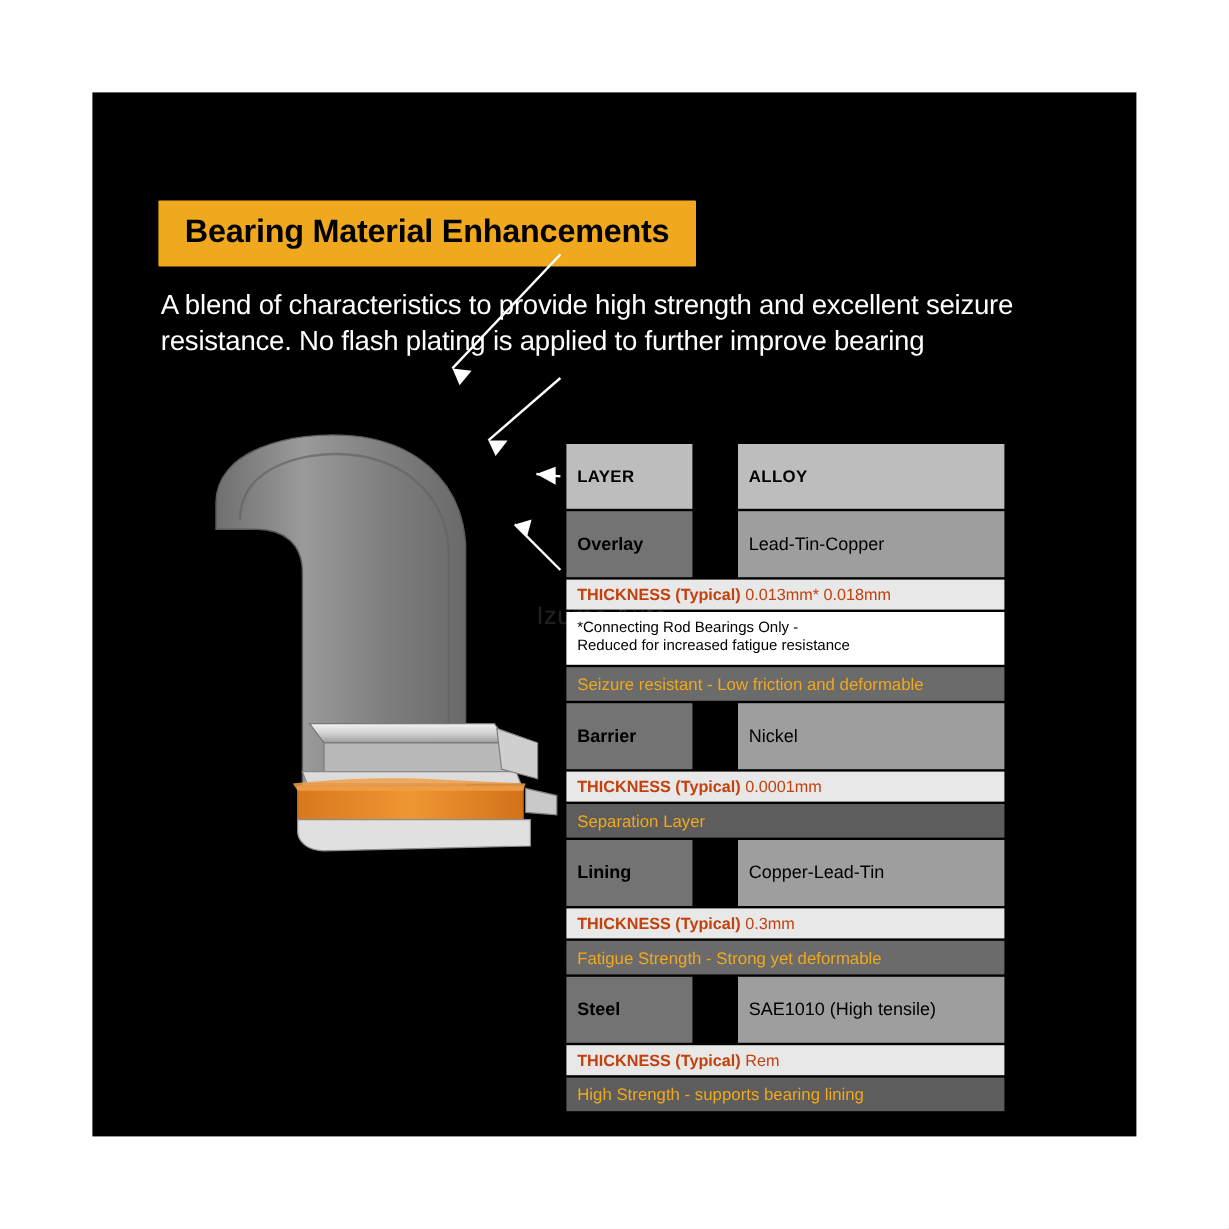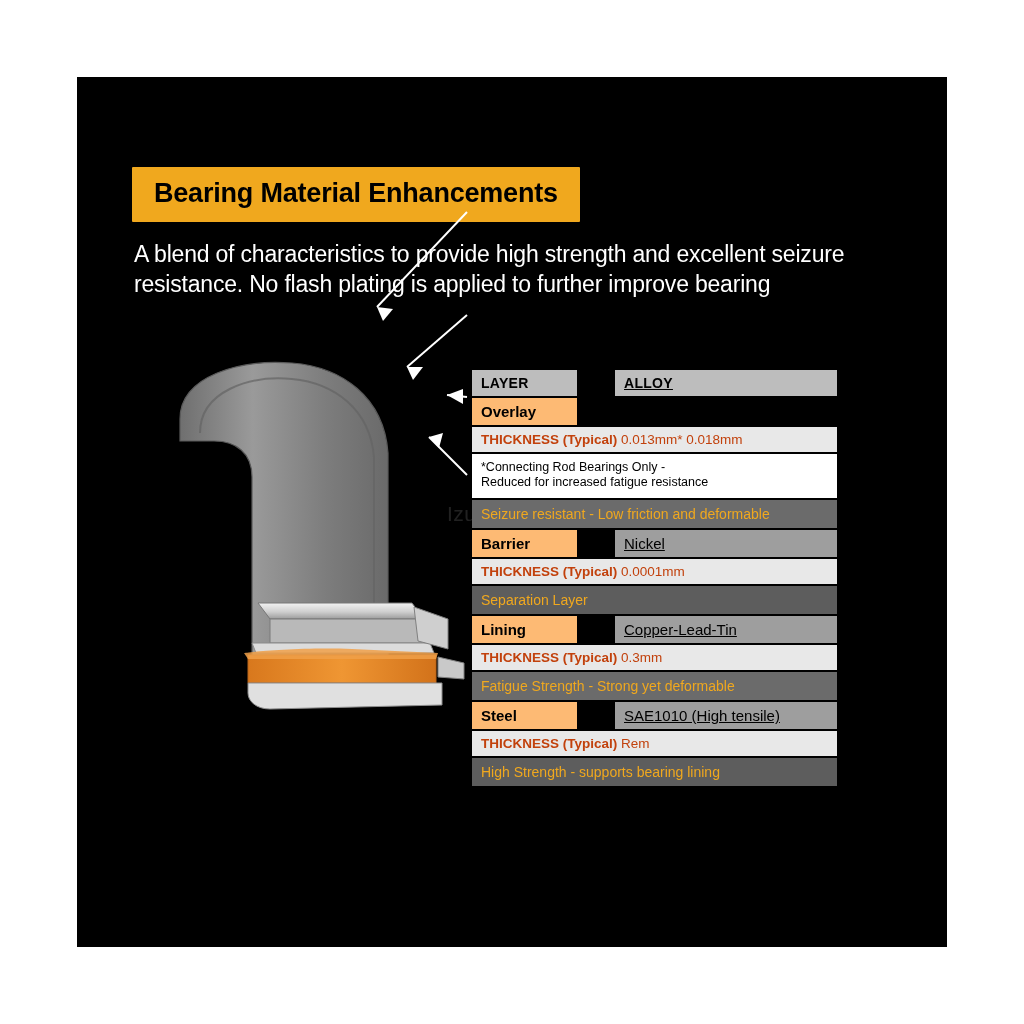--- a/index.html
+++ b/index.html
@@ -97,42 +97,41 @@
     width: 105px;
     flex: 0 0 105px;
     padding: 5px 9px;
     box-sizing: border-box;
     font-size: 14px;
     display: flex;
     align-items: center;
   }
   .cell-right {
     flex: 1 1 auto;
-    padding: 5px 9px;
+    padding: 19px 9px;
     box-sizing: border-box;
     font-size: 14px;
     display: flex;
     align-items: center;
-    text-decoration: underline;
   }
   .row-header .cell-left {
     background: #bdbdbd;
     color: #000;
     font-weight: bold;
     font-size: 14px;
     letter-spacing: 0.3px;
   }
   .row-header .cell-right {
     background: #bdbdbd;
     color: #000;
     font-weight: bold;
     letter-spacing: 0.3px;
   }
   .row-layer .cell-left {
-    background: #fdba74;
+    background: #737373;
     color: #000;
     font-weight: bold;
     font-size: 15px;
   }
   .row-layer .cell-right {
     background: #9e9e9e;
     color: #000;
     font-size: 15px;
   }
   .row-thick {
@@ -257,20 +256,21 @@
 
     <div class="layer-table">
 
       <div class="row row-header">
         <div class="cell-left">LAYER</div>
         <div class="cell-right">ALLOY</div>
       </div>
 
       <div class="row row-layer">
         <div class="cell-left">Overlay</div>
+        <div class="cell-right">Lead-Tin-Copper</div>
       </div>
       <div class="row row-thick">
         <div class="full">
           <b>THICKNESS (Typical) </b>
           <span>0.013mm* 0.018mm</span>
         </div>
       </div>
       <div class="row row-note">
         <div class="full" style="white-space: pre-line;">*Connecting Rod Bearings Only -
 Reduced for increased fatigue resistance</div>

